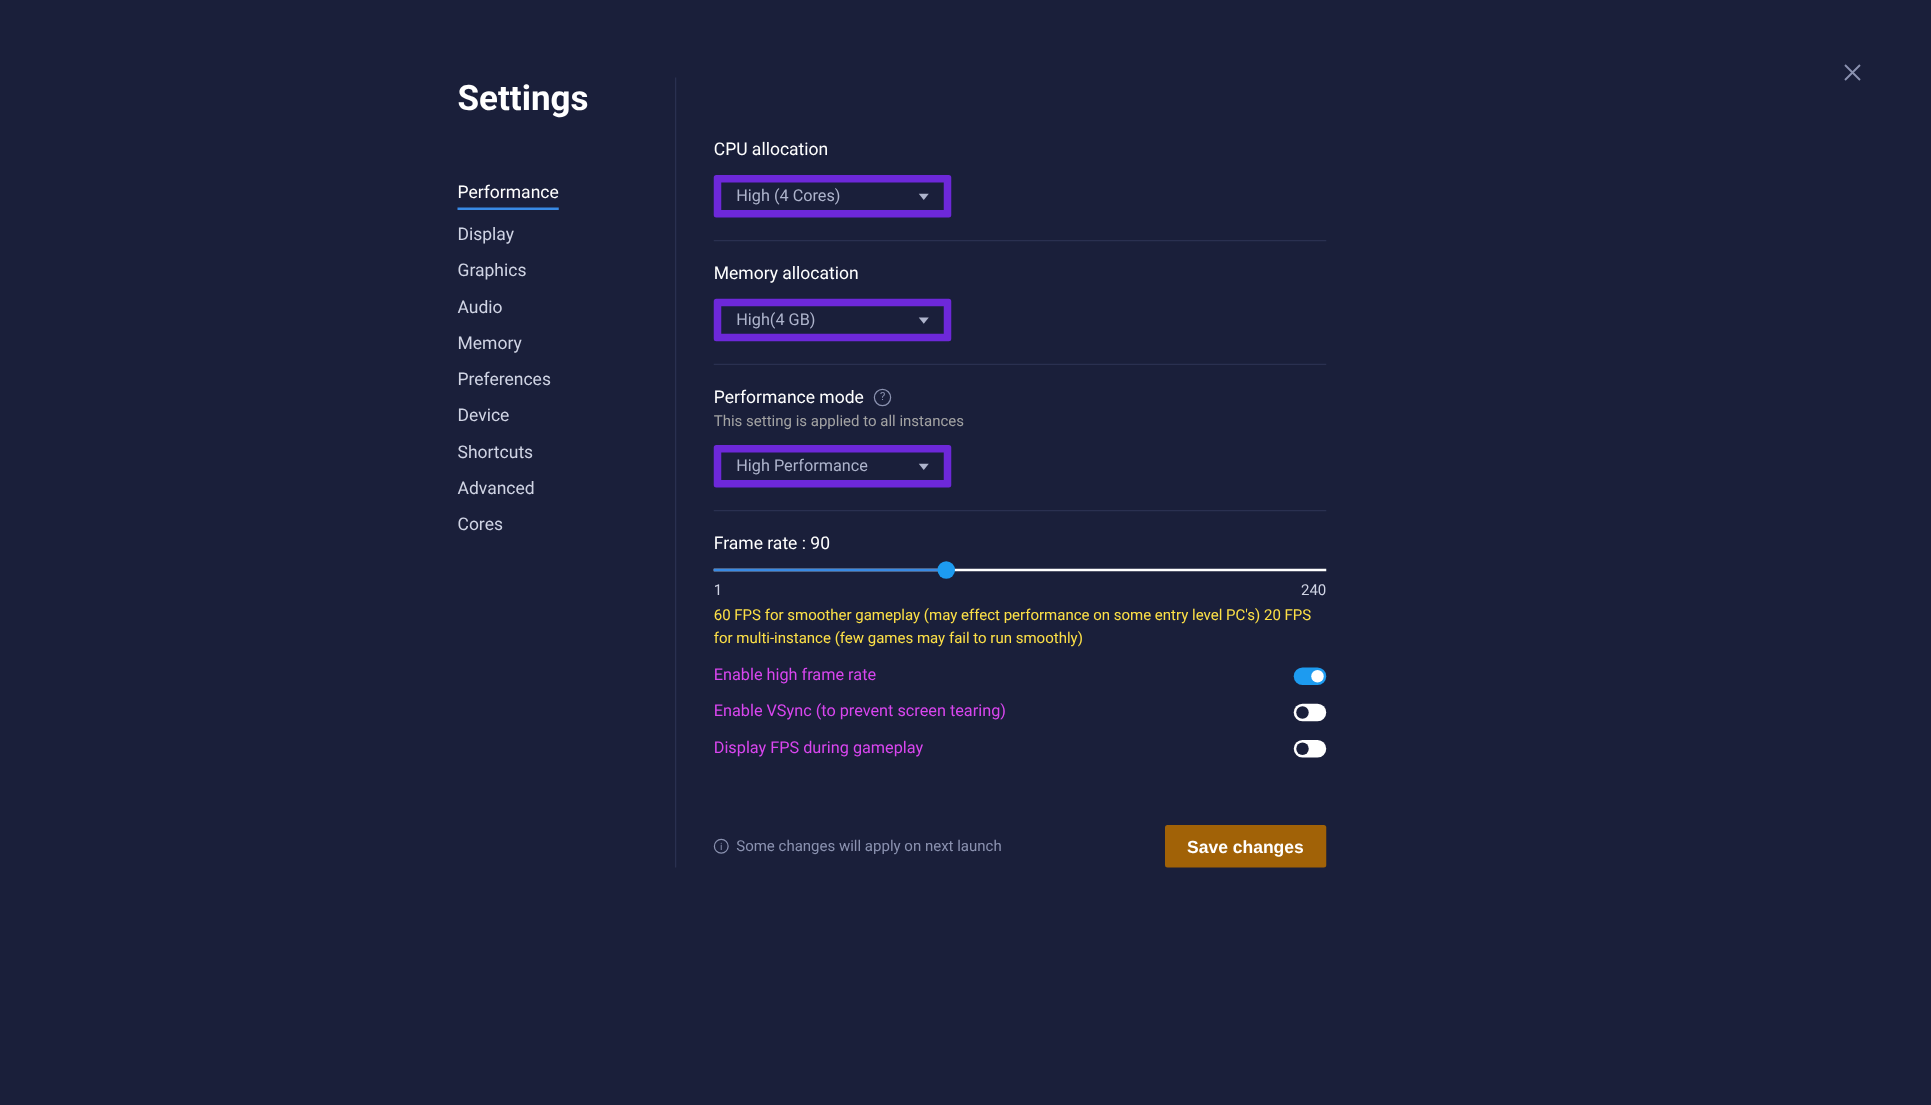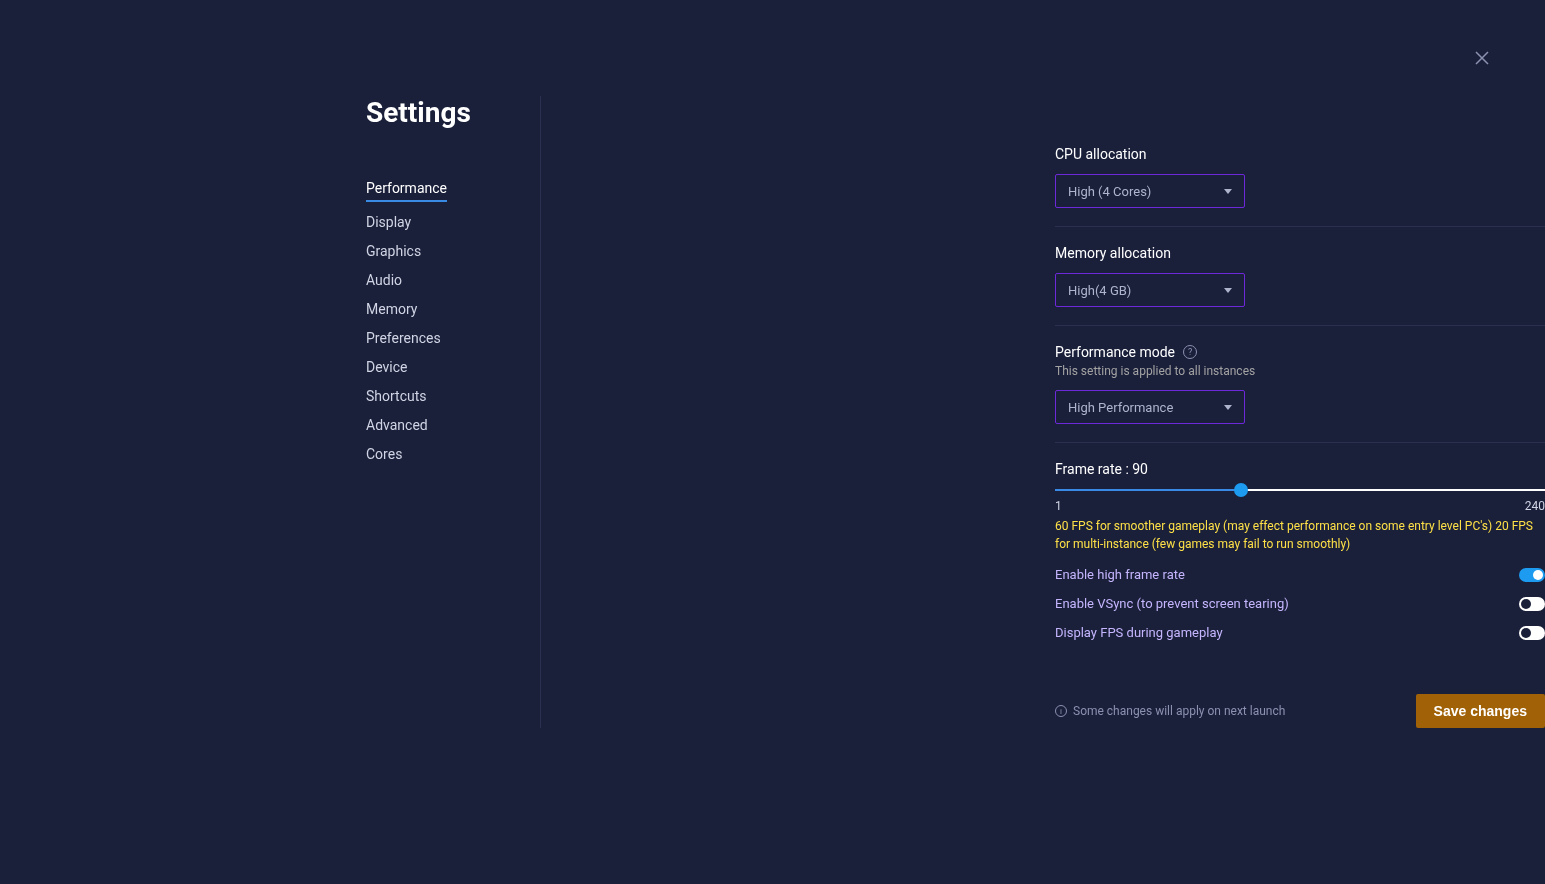--- a/index.html
+++ b/index.html
@@ -17,23 +17,22 @@
       top: 50px;
       right: 55px;
       width: 16px;
       height: 16px;
       cursor: pointer;
       color: #8b92b0;
     }
     .close-btn svg { width: 100%; height: 100%; }
     .container {
       display: flex;
-      padding-top: 96px;
+      padding-top: 62px;
       padding-left: 366px;
-      justify-content: space-between;
     }
     .sidebar {
       width: 175px;
       border-right: 1px solid #2a3050;
       padding-right: 20px;
     }
     .page-title {
       font-size: 28px;
       font-weight: 700;
       margin-bottom: 45px;
@@ -76,21 +75,21 @@
     .subtext {
       font-size: 12px;
       color: #a3a3a3;
       margin-top: -8px;
       margin-bottom: 12px;
     }
     .dropdown {
       width: 190px;
       height: 34px;
       background: #1a1f3a;
-      border: 1px solid #6d28d9;
+      border: 6px solid #6d28d9;
       border-radius: 2px;
       display: flex;
       align-items: center;
       justify-content: space-between;
       padding: 0 12px;
       font-size: 13px;
       color: #aeb4cc;
       cursor: pointer;
     }
     .caret-down {
@@ -130,21 +129,21 @@
       color: #d0d4e4;
       margin-top: 8px;
     }
     .recommended { font-size: 12px; color: #8b92b0; margin-top: 16px; }
     .recommended-body { font-size: 12px; color: #fde047; margin-top: 4px; line-height: 1.5; }
     .toggle-row {
       display: flex;
       justify-content: space-between;
       align-items: center;
       font-size: 13px;
-      color: #c4b5fd;
+      color: #d946ef;
       margin-top: 14px;
     }
     .toggle {
       width: 26px; height: 14px;
       border-radius: 8px;
       position: relative;
       cursor: pointer;
     }
     .toggle.on { background: #1d9bf0; }
     .toggle.off { background: #ffffff; }

